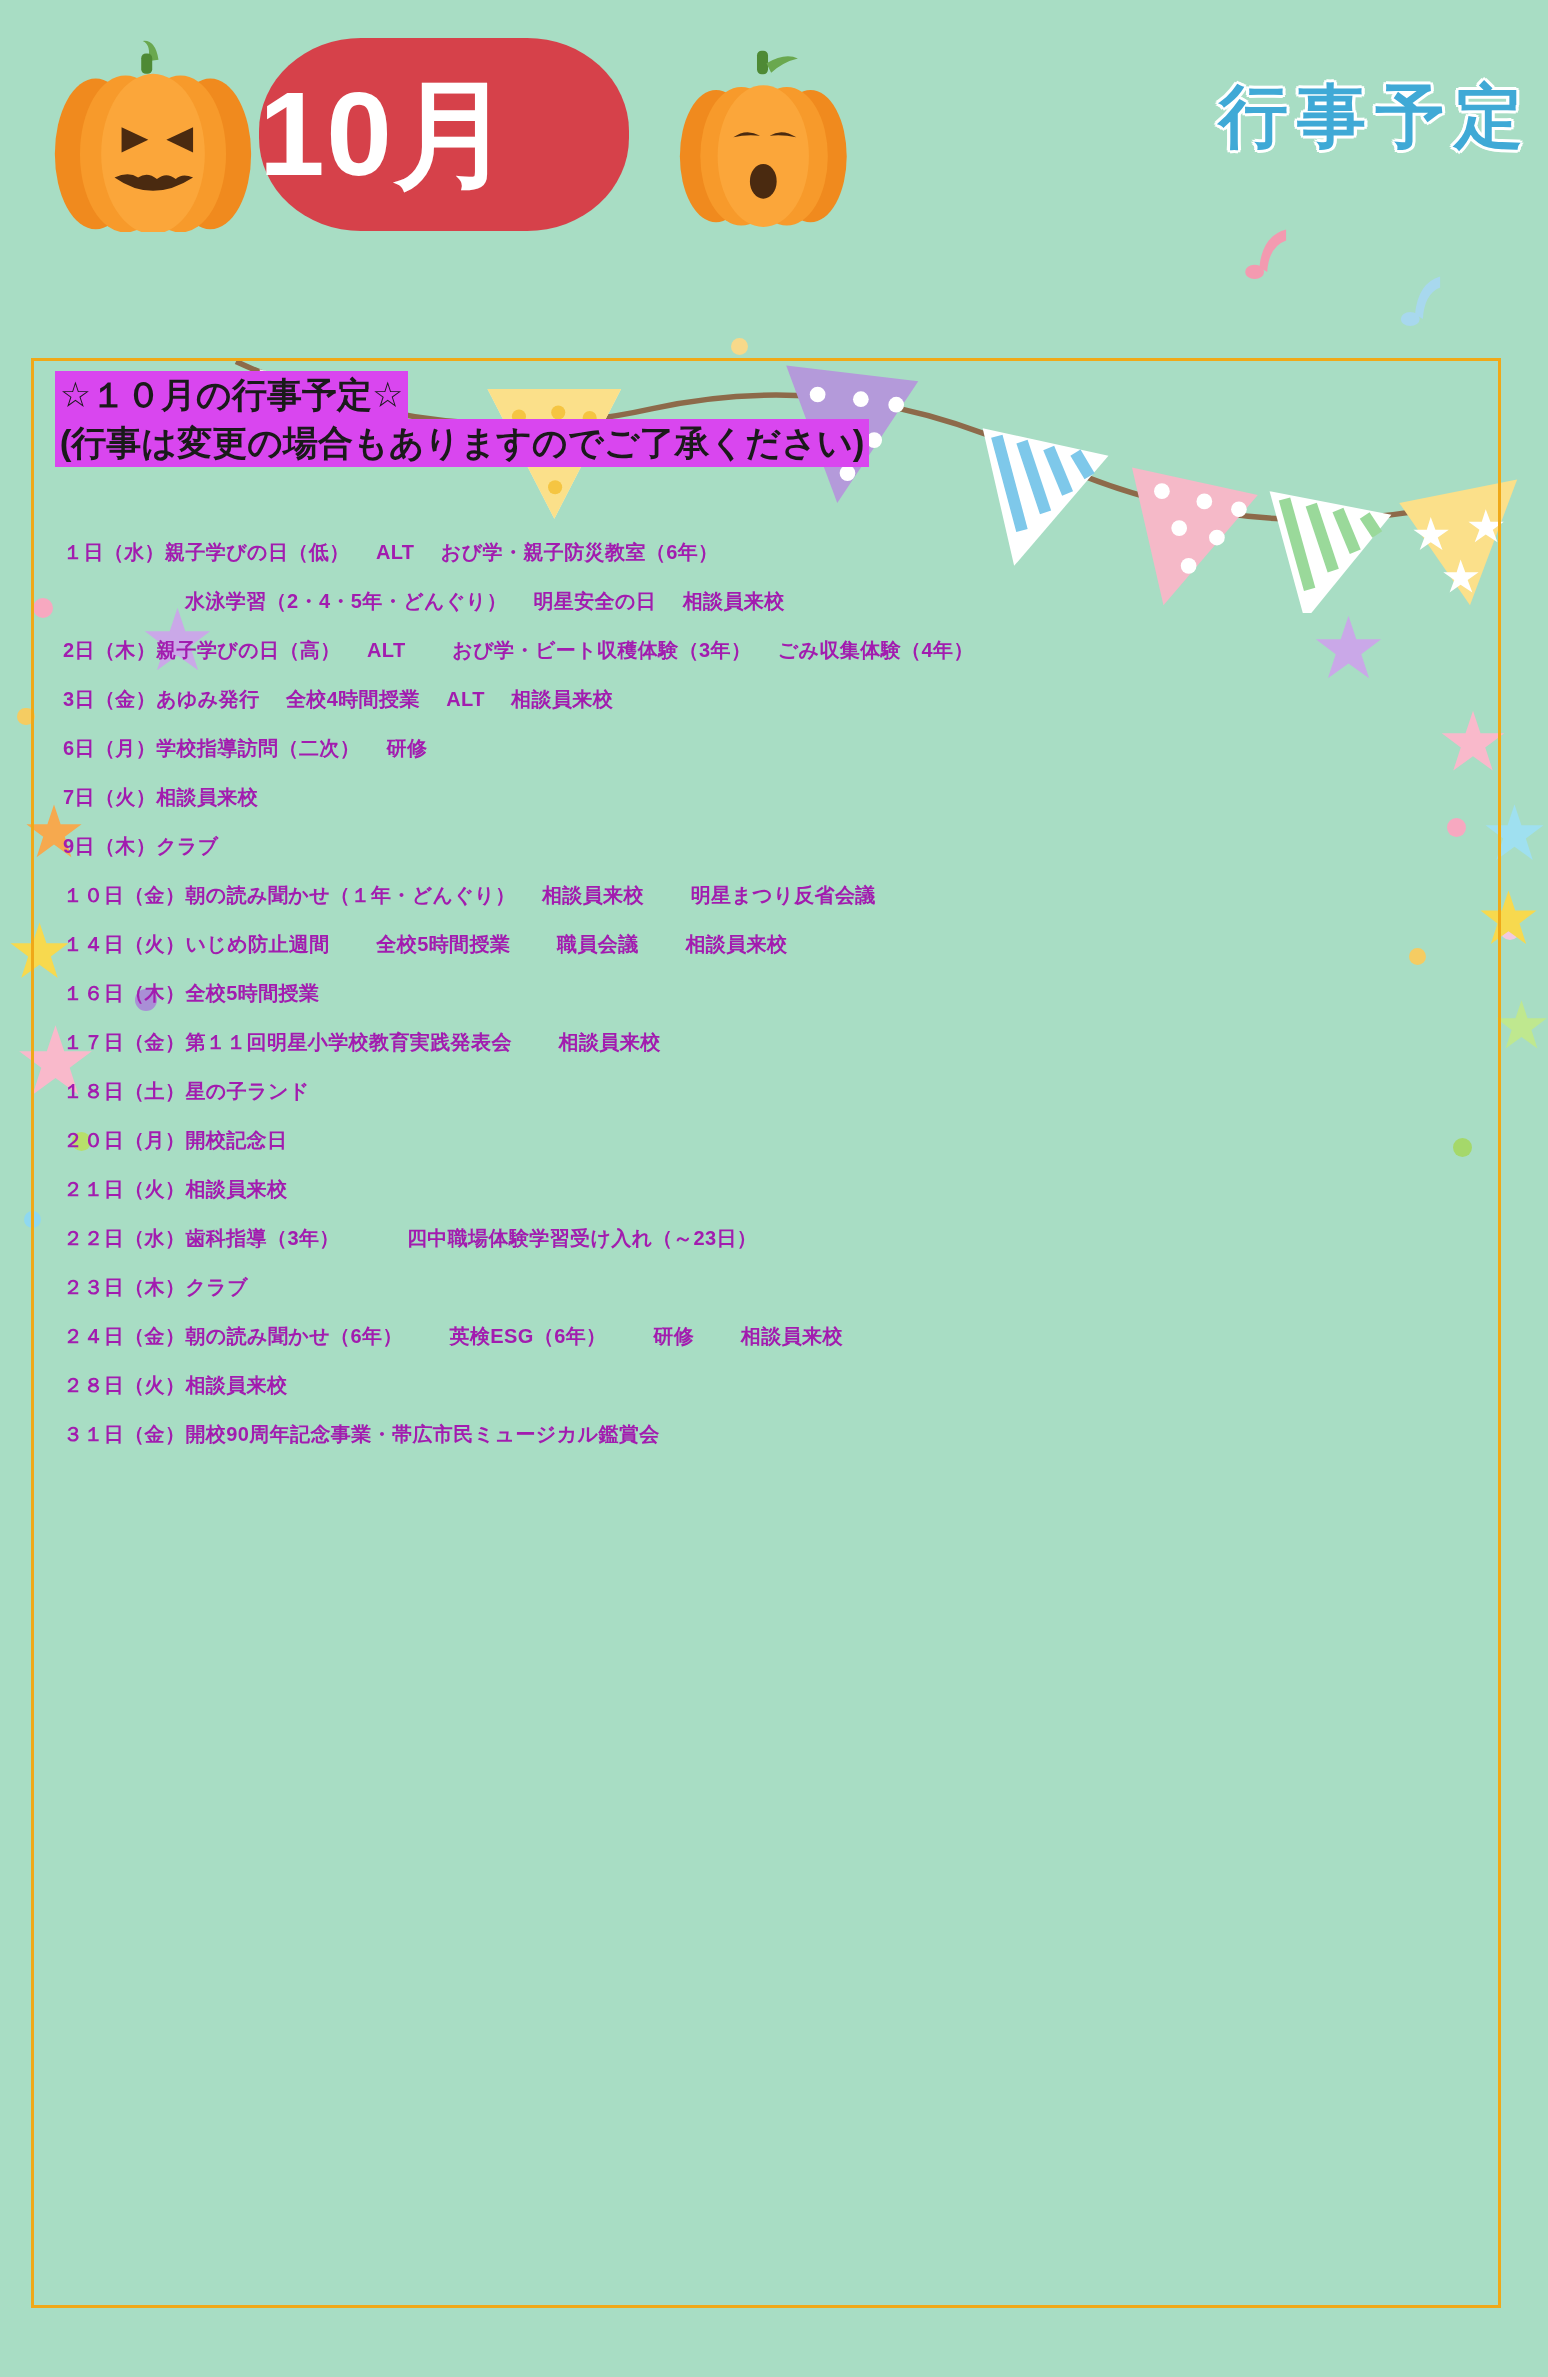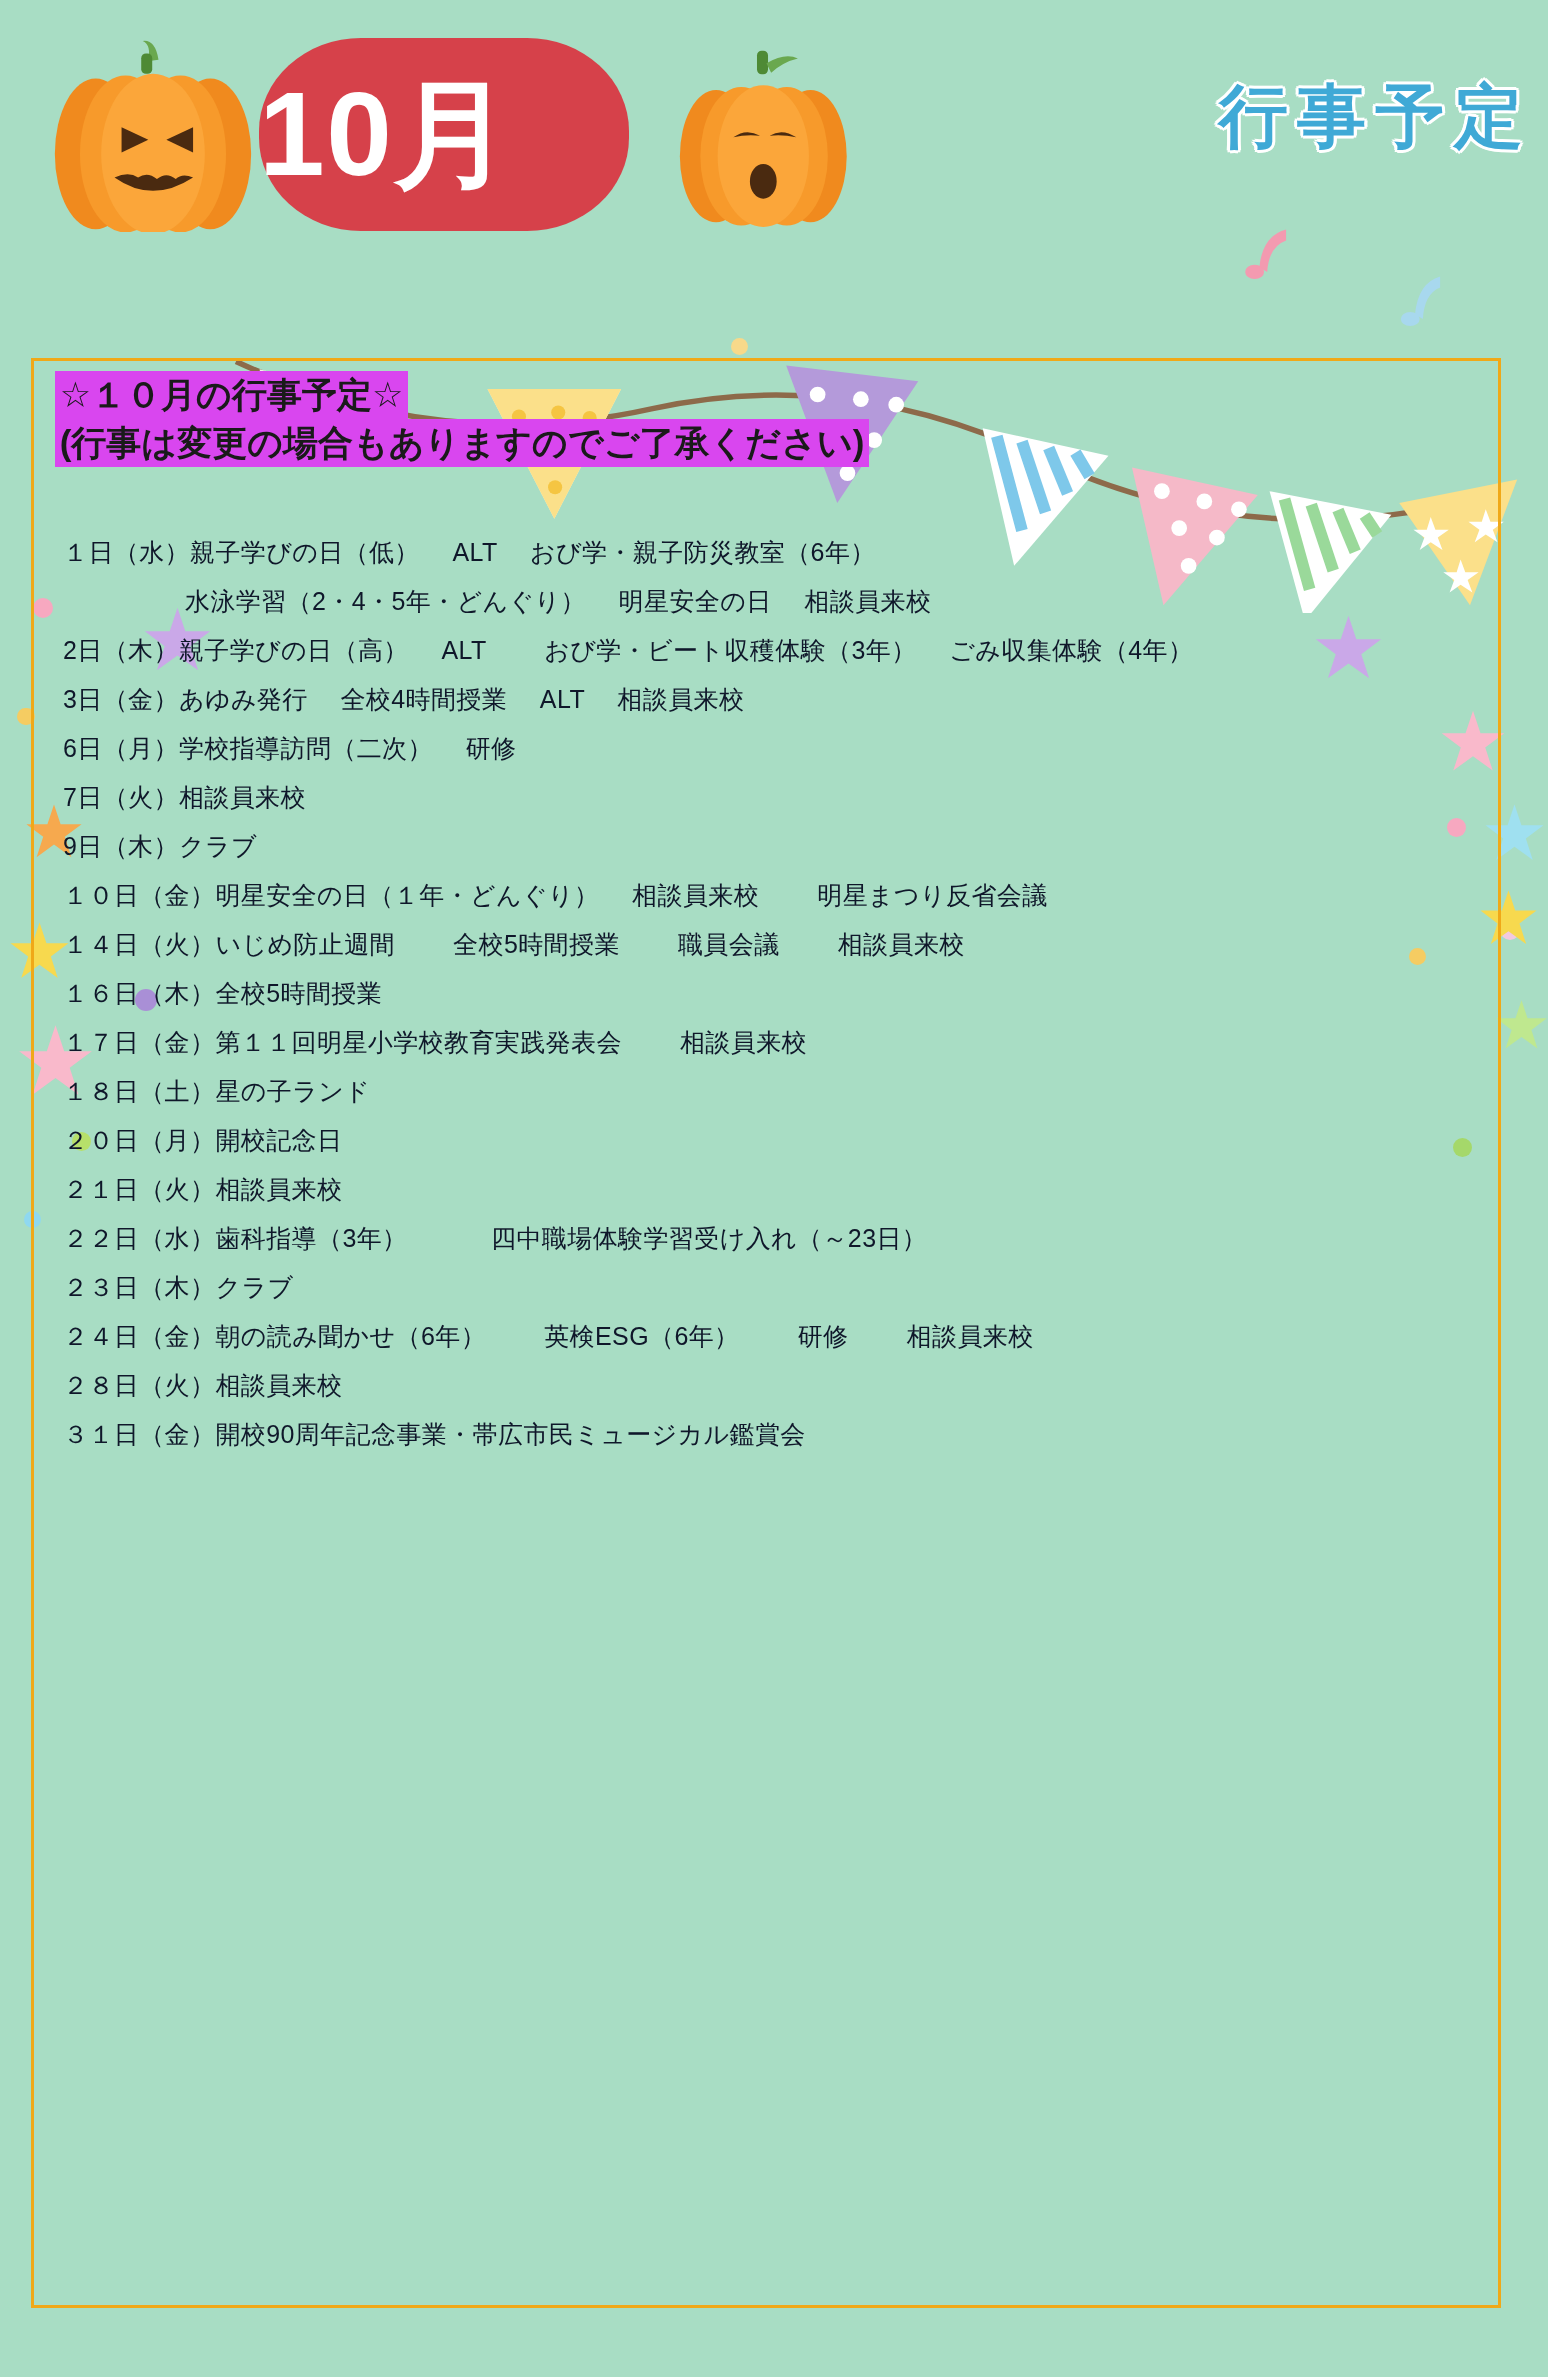--- a/index.html
+++ b/index.html
@@ -108,23 +108,23 @@
   
   #schedule {
     position: absolute;
     left: 63px;
     top: 528px;
     width: 1415px;
     z-index: 4;
   }
   .ev-row {
     display: block;
-    font-size: 25px;
-    color: #0f172a;
-    font-weight: normal;
+    font-size: 20px;
+    color: #a21caf;
+    font-weight: bold;
     letter-spacing: 0.4px;
     height: 49px;
     white-space: nowrap;
     line-height: 49px;
   }
   .ev-row.indent { padding-left: 122px; }
   .ev-date { display: inline-block; }
   .ev-body { display: inline-block; }
 </style>
 </head>
@@ -307,21 +307,21 @@
 </div>
 
 <div id="schedule">
     <div class="ev-row"><span class="ev-date">１日（水）</span><span class="ev-body">親子学びの日（低）　 ALT　 おび学・親子防災教室（6年）</span></div>
     <div class="ev-row indent"><span class="ev-date"></span><span class="ev-body">水泳学習（2・4・5年・どんぐり）　 明星安全の日　 相談員来校</span></div>
     <div class="ev-row"><span class="ev-date">2日（木）</span><span class="ev-body">親子学びの日（高）　 ALT　　 おび学・ビート収穫体験（3年）　 ごみ収集体験（4年）</span></div>
     <div class="ev-row"><span class="ev-date">3日（金）</span><span class="ev-body">あゆみ発行　 全校4時間授業　 ALT　 相談員来校</span></div>
     <div class="ev-row"><span class="ev-date">6日（月）</span><span class="ev-body">学校指導訪問（二次）　 研修</span></div>
     <div class="ev-row"><span class="ev-date">7日（火）</span><span class="ev-body">相談員来校</span></div>
     <div class="ev-row"><span class="ev-date">9日（木）</span><span class="ev-body">クラブ</span></div>
-    <div class="ev-row"><span class="ev-date">１０日（金）</span><span class="ev-body">明星安全の日（１年・どんぐり）　 相談員来校　　 明星まつり反省会議</span></div>
+    <div class="ev-row"><span class="ev-date">１０日（金）</span><span class="ev-body">朝の読み聞かせ（１年・どんぐり）　 相談員来校　　 明星まつり反省会議</span></div>
     <div class="ev-row"><span class="ev-date">１４日（火）</span><span class="ev-body">いじめ防止週間　　 全校5時間授業　　 職員会議　　 相談員来校</span></div>
     <div class="ev-row"><span class="ev-date">１６日（木）</span><span class="ev-body">全校5時間授業</span></div>
     <div class="ev-row"><span class="ev-date">１７日（金）</span><span class="ev-body">第１１回明星小学校教育実践発表会　　 相談員来校</span></div>
     <div class="ev-row"><span class="ev-date">１８日（土）</span><span class="ev-body">星の子ランド</span></div>
     <div class="ev-row"><span class="ev-date">２０日（月）</span><span class="ev-body">開校記念日</span></div>
     <div class="ev-row"><span class="ev-date">２１日（火）</span><span class="ev-body">相談員来校</span></div>
     <div class="ev-row"><span class="ev-date">２２日（水）</span><span class="ev-body">歯科指導（3年）　　　 四中職場体験学習受け入れ（～23日）</span></div>
     <div class="ev-row"><span class="ev-date">２３日（木）</span><span class="ev-body">クラブ</span></div>
     <div class="ev-row"><span class="ev-date">２４日（金）</span><span class="ev-body">朝の読み聞かせ（6年）　　 英検ESG（6年）　　 研修　　 相談員来校</span></div>
     <div class="ev-row"><span class="ev-date">２８日（火）</span><span class="ev-body">相談員来校</span></div>

